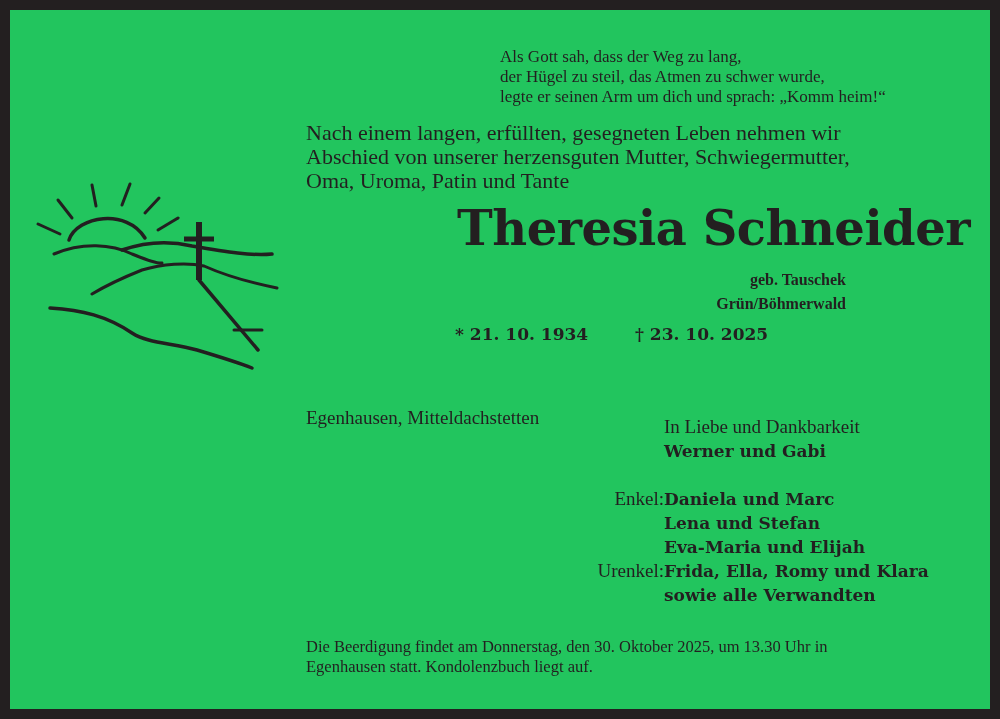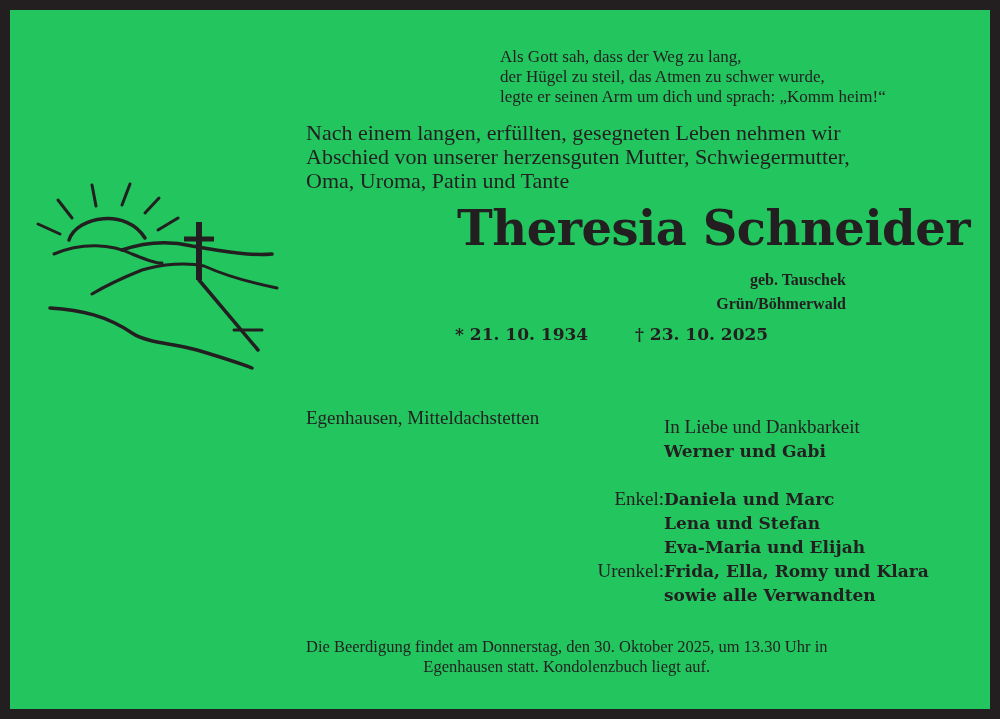--- a/index.html
+++ b/index.html
@@ -52,21 +52,21 @@
       font-family: "Liberation Serif", serif;
       font-size: 19px; line-height: 24px;
     }
     .row { display: flex; height: 24px; }
     .row .label { width: 114px; text-align: right; padding-left: 22px; box-sizing: border-box; }
     .row .value { font-weight: bold; font-family: "DejaVu Serif", serif; font-size: 17px; }
     .row .value.light { font-weight: normal; font-family: "Liberation Serif", serif; font-size: 19px; }
     .funeral {
       left: 296px; top: 627px;
       font-family: "Liberation Serif", serif;
-      font-size: 16.5px; line-height: 20px; text-align: center;
+      font-size: 16.5px; line-height: 20px;
     }
     .emblem { left: 22px; top: 168px; }
   </style>
 </head>
 <body>
 
 <div class="page">
 
   <div class="abs poem">
     <div>Als Gott sah, dass der Weg zu lang,</div>

